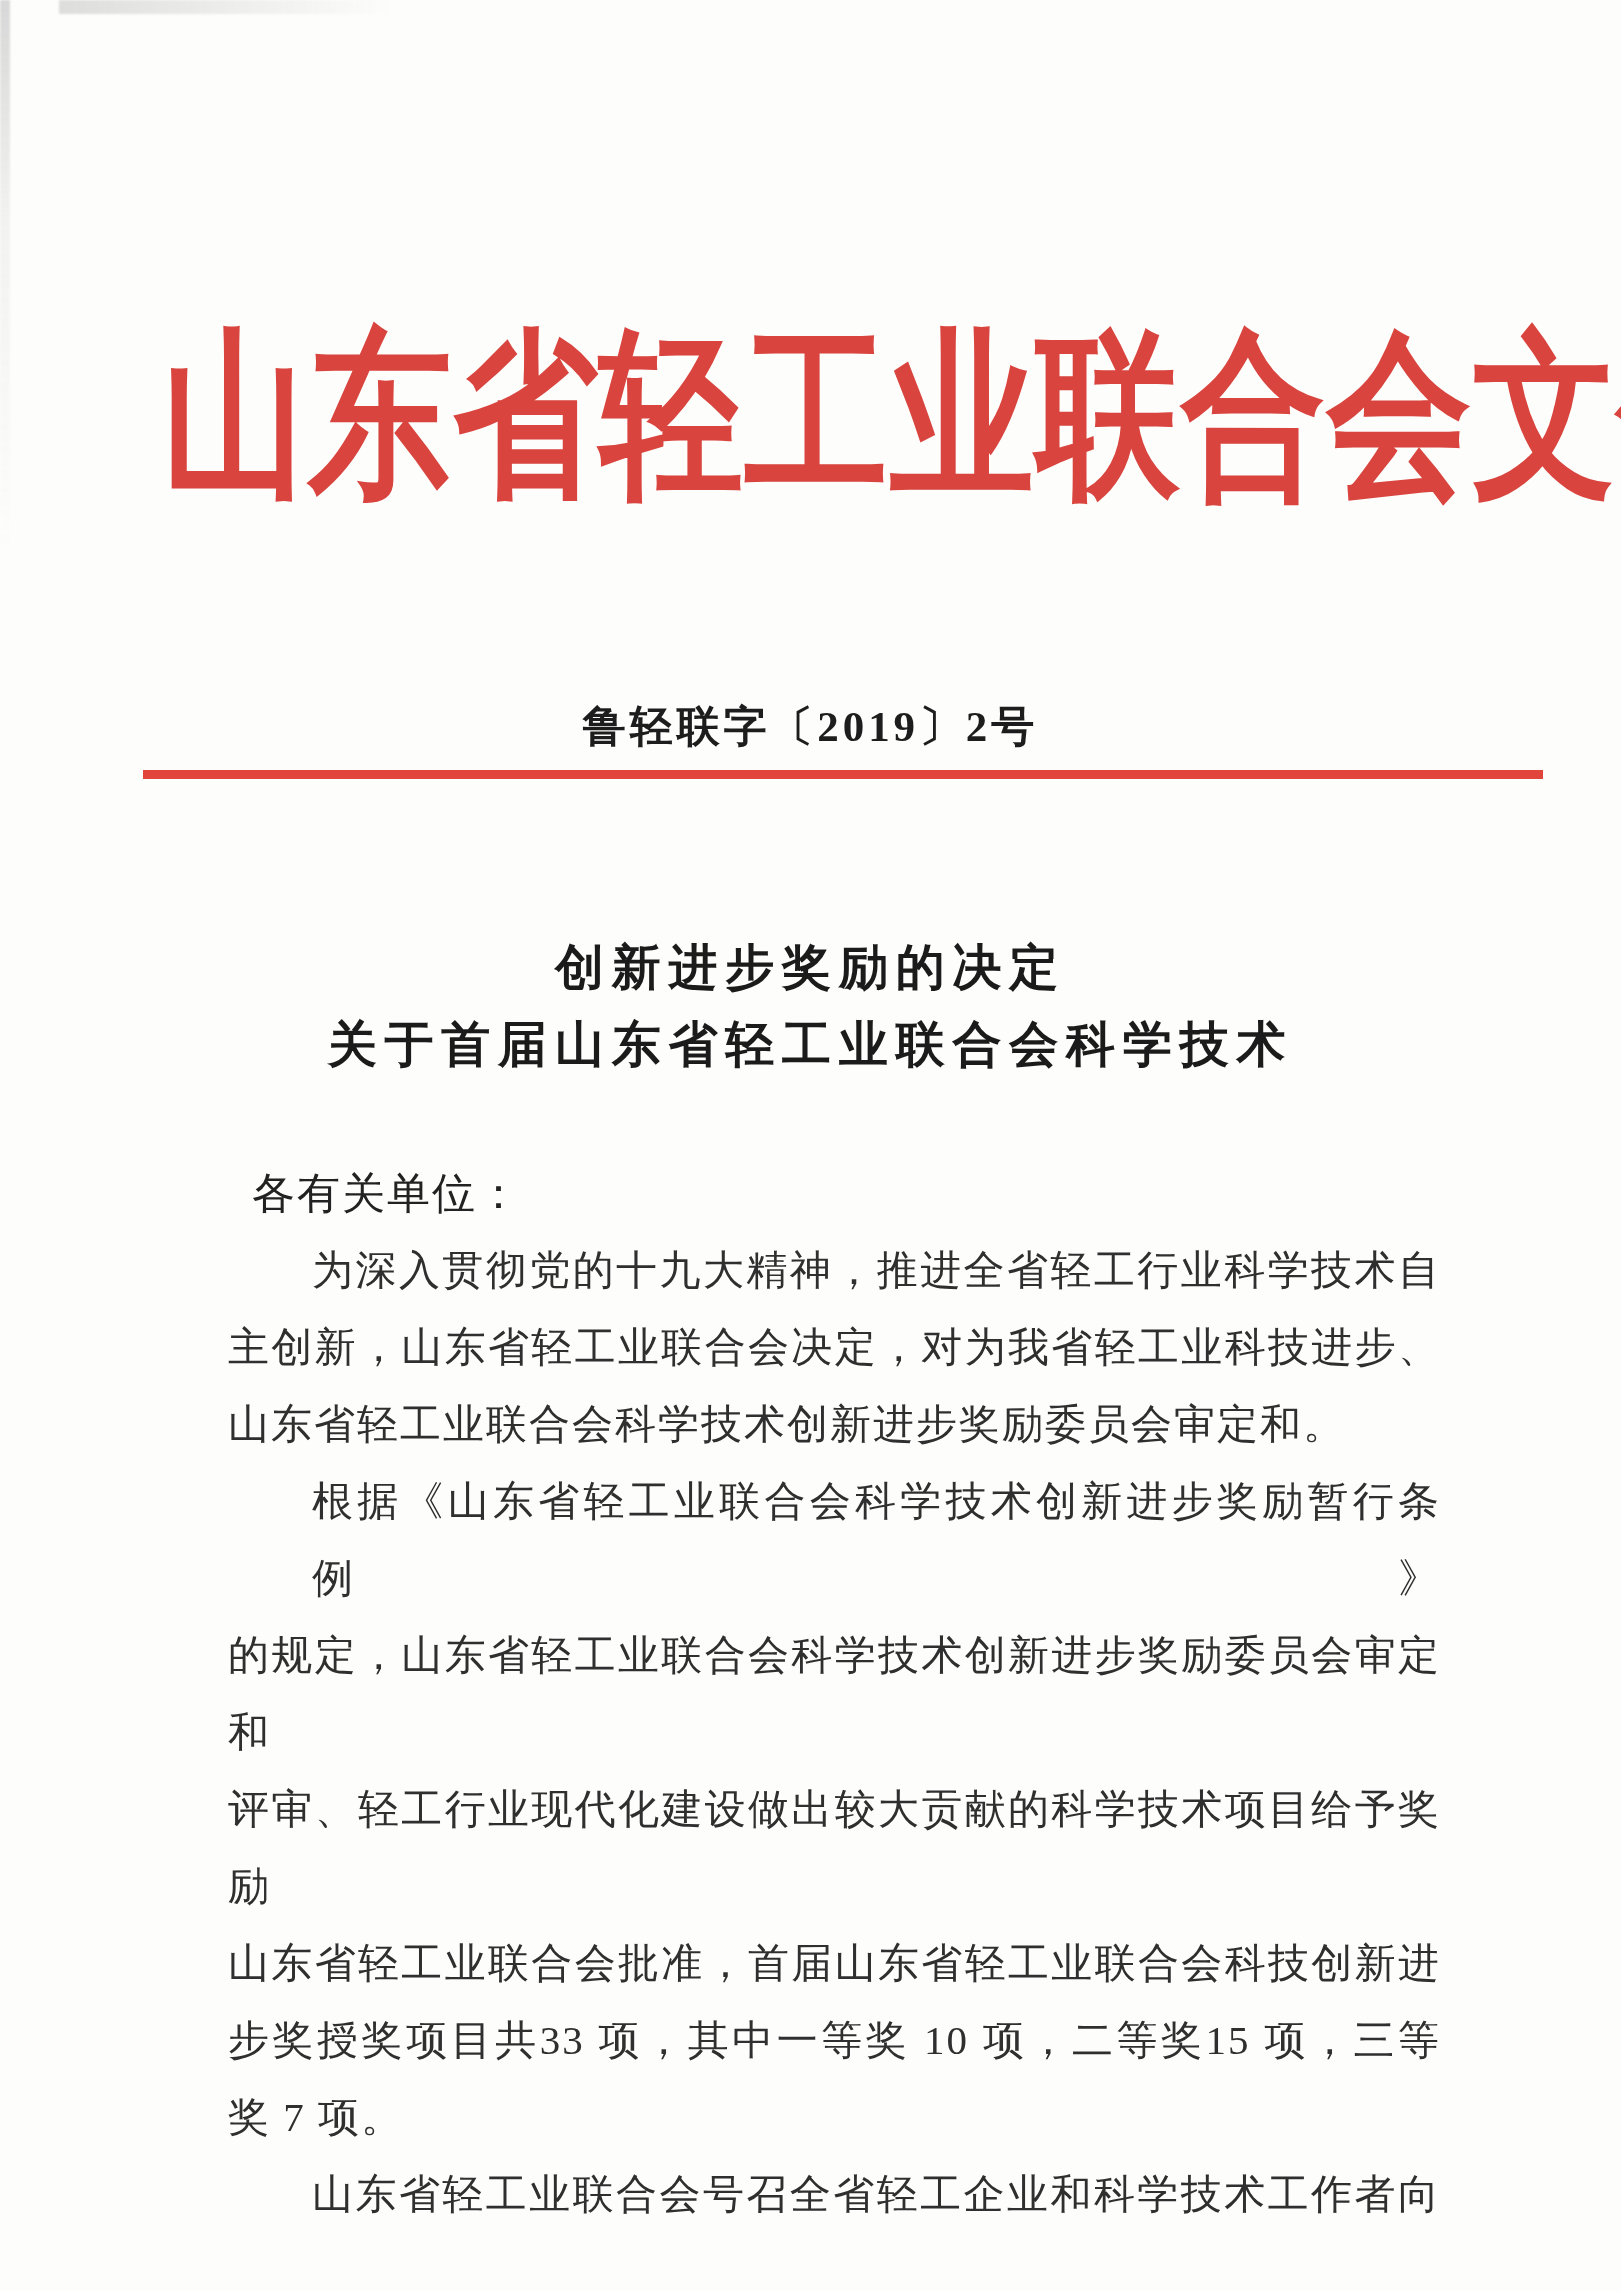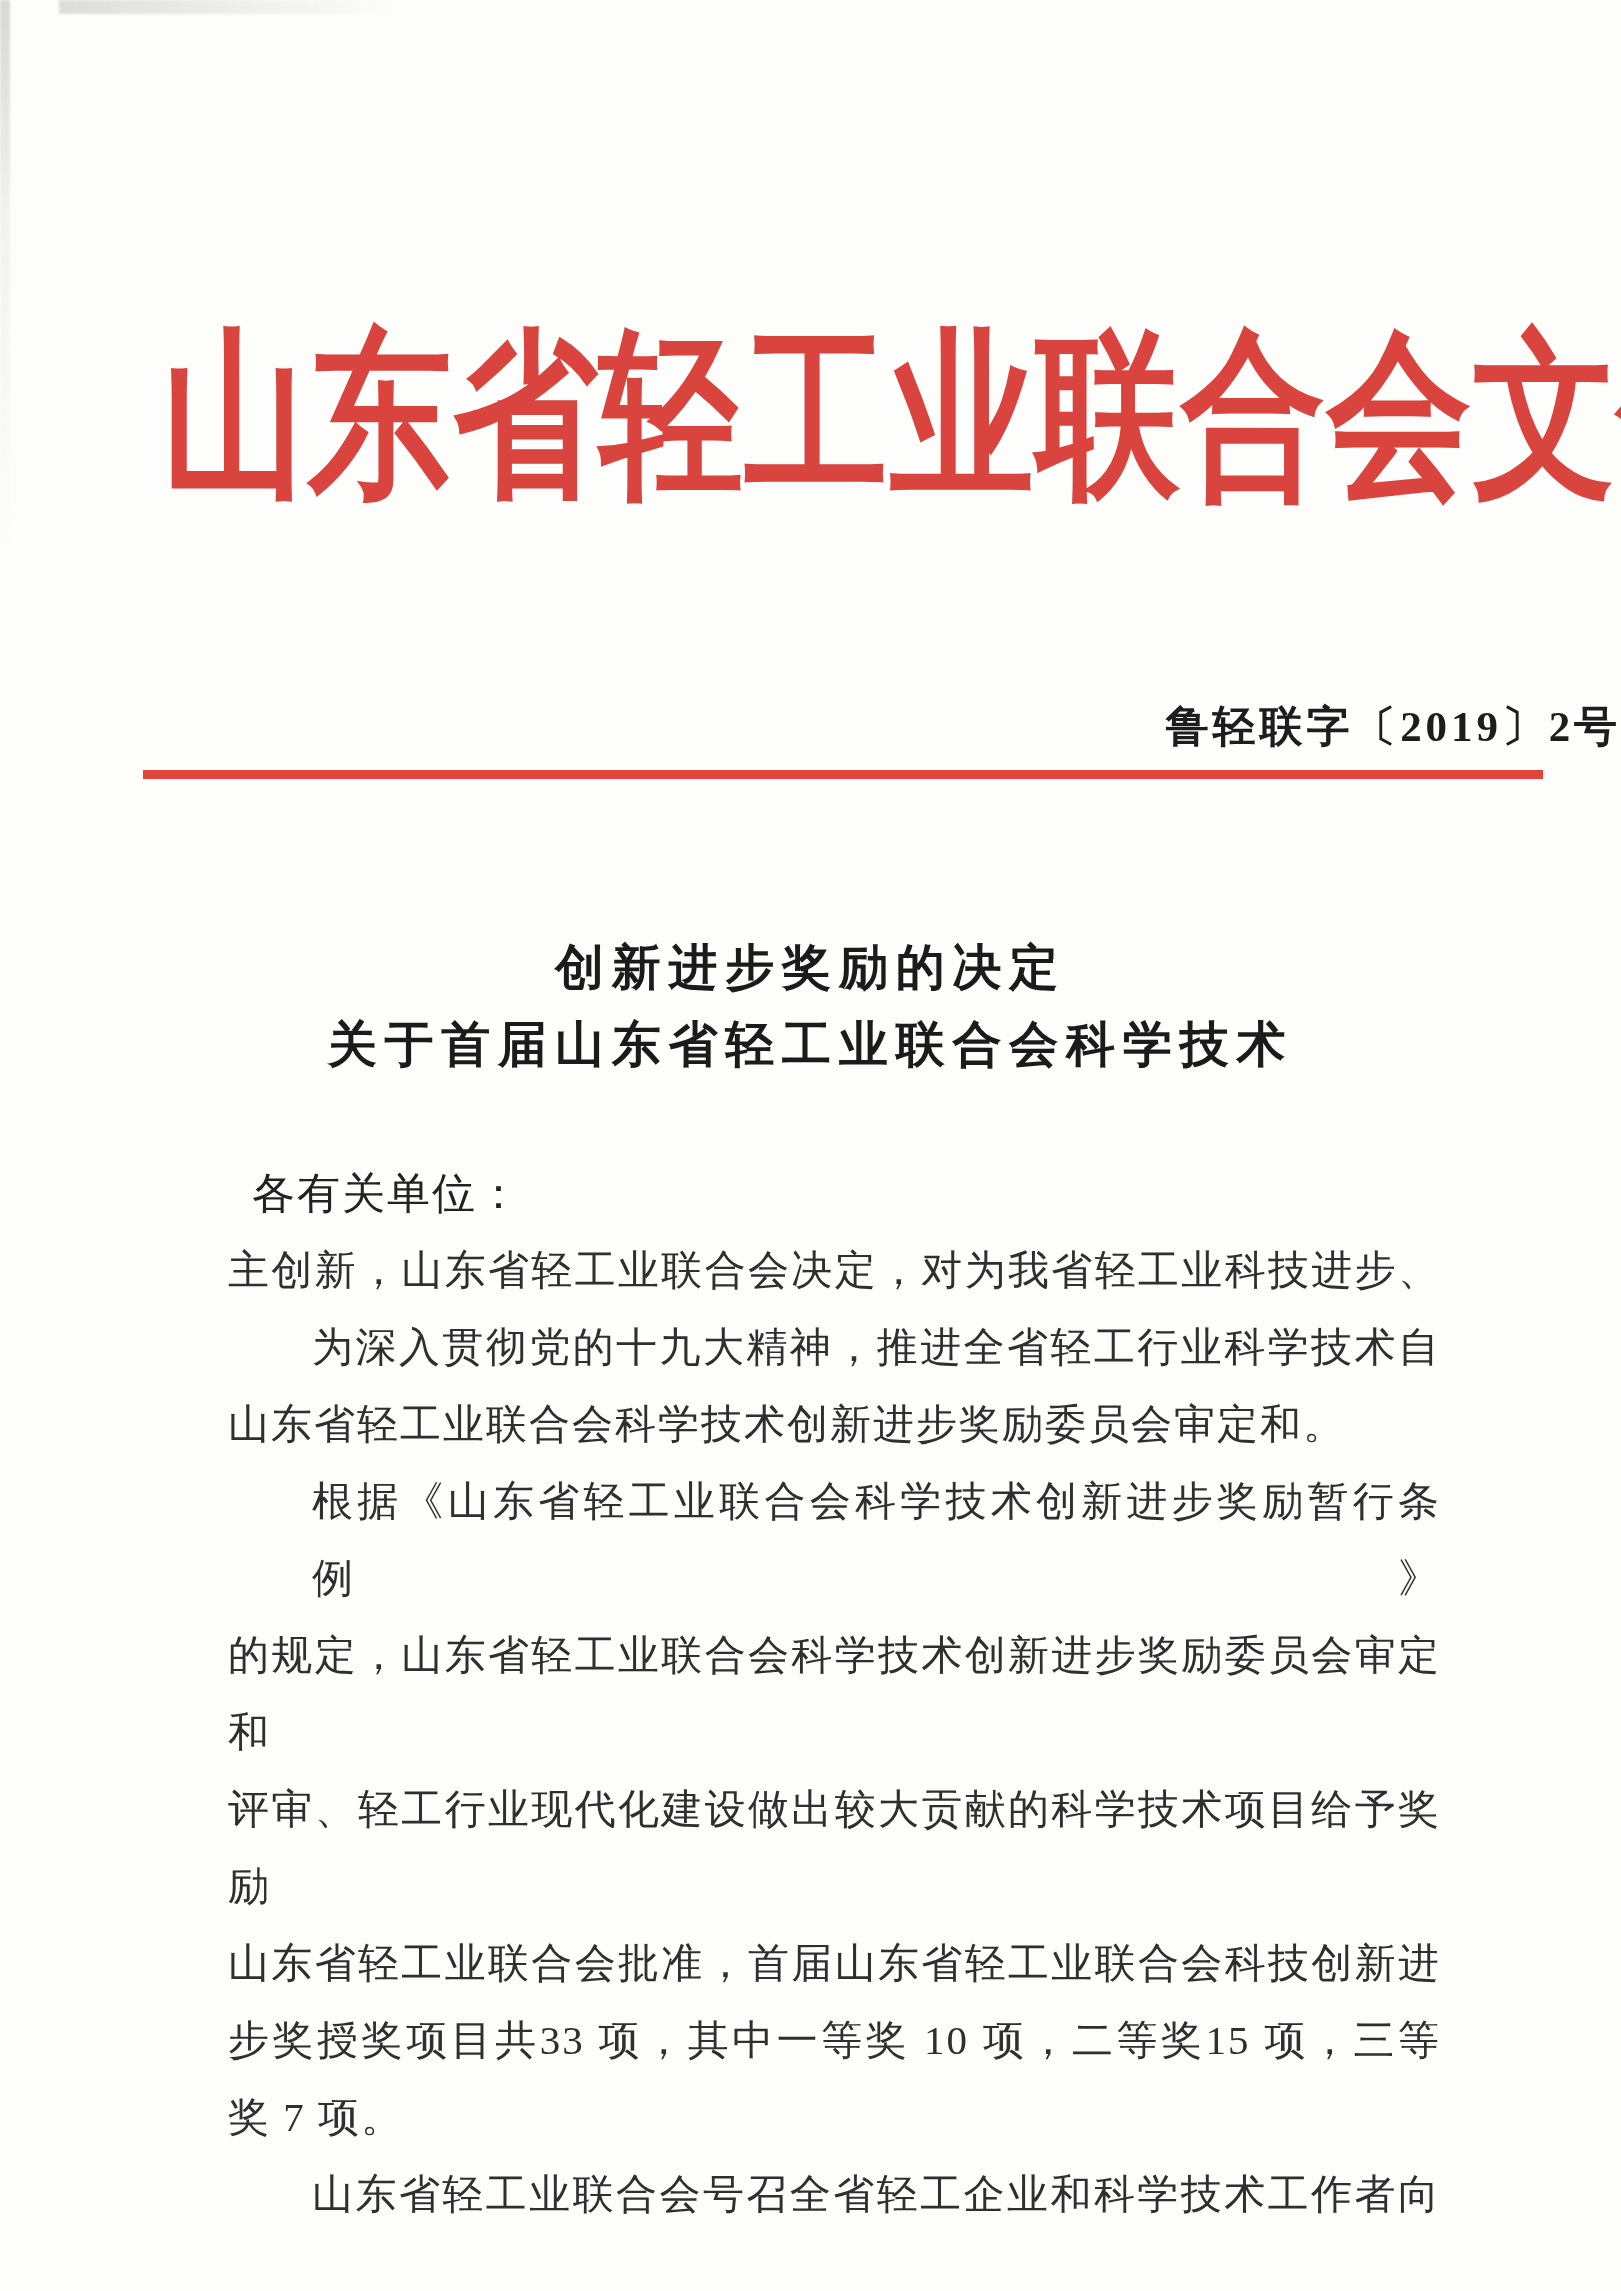--- a/index.html
+++ b/index.html
@@ -28,21 +28,21 @@
     text-align:center; white-space:nowrap;
     font-size:180px; font-weight:700;
     color:var(--red,#d9453e);
     transform:scaleX(0.80);
     transform-origin:50% 50%;
     letter-spacing:2px;
   }
   .doc-number {
     position:absolute; top:696px; left:0; right:0;
     height:61px; line-height:61px;
-    text-align:right;
+    text-align:center;
     font-size:43px; font-weight:600;
     letter-spacing:3.9px;
     color:#1d1d1d;
   }
   .red-rule {
     position:absolute; top:770px; left:143px;
     width:1400px; height:8.8px;
     background:var(--rule-red,#e0443a);
   }
   .doc-title {
@@ -84,22 +84,22 @@
   <div class="red-rule"></div>
 
   <div class="doc-title">
     <div>创新进步奖励的决定</div>
     <div>关于首届山东省轻工业联合会科学技术</div>
   </div>
 
   <div class="content">
     <div class="salutation">各有关单位：</div>
     <div>
+        <div class="line indent fill">为深入贯彻党的十九大精神，推进全省轻工行业科学技术自</div>
         <div class="line fill">主创新，山东省轻工业联合会决定，对为我省轻工业科技进步、</div>
-        <div class="line indent fill">为深入贯彻党的十九大精神，推进全省轻工行业科学技术自</div>
         <div class="line">山东省轻工业联合会科学技术创新进步奖励委员会审定和。</div>
         <div class="line indent fill">根据《山东省轻工业联合会科学技术创新进步奖励暂行条例》</div>
         <div class="line fill">的规定，山东省轻工业联合会科学技术创新进步奖励委员会审定和</div>
         <div class="line fill">评审、轻工行业现代化建设做出较大贡献的科学技术项目给予奖励</div>
         <div class="line fill">山东省轻工业联合会批准，首届山东省轻工业联合会科技创新进</div>
         <div class="line fill">步奖授奖项目共33 项，其中一等奖 10 项，二等奖15 项，三等</div>
         <div class="line">奖 7 项。</div>
         <div class="line indent fill">山东省轻工业联合会号召全省轻工企业和科学技术工作者向</div>
       </div>
   </div>

